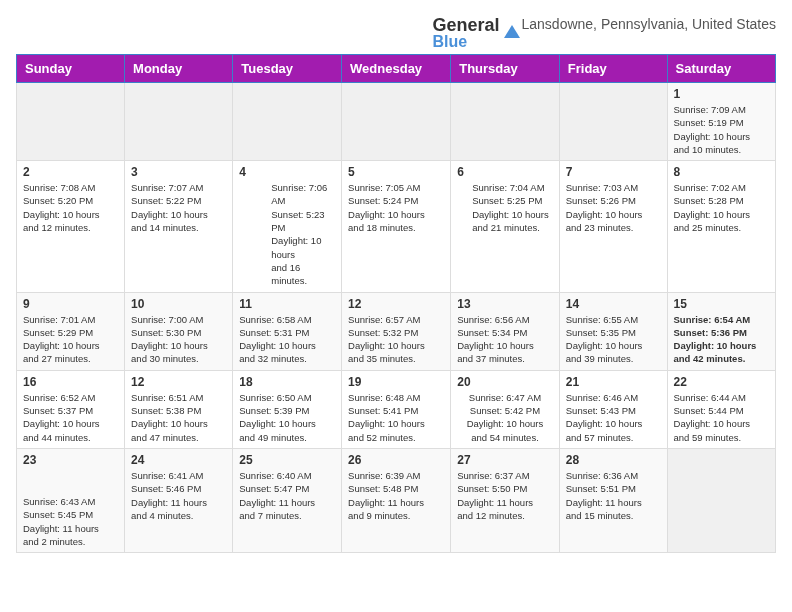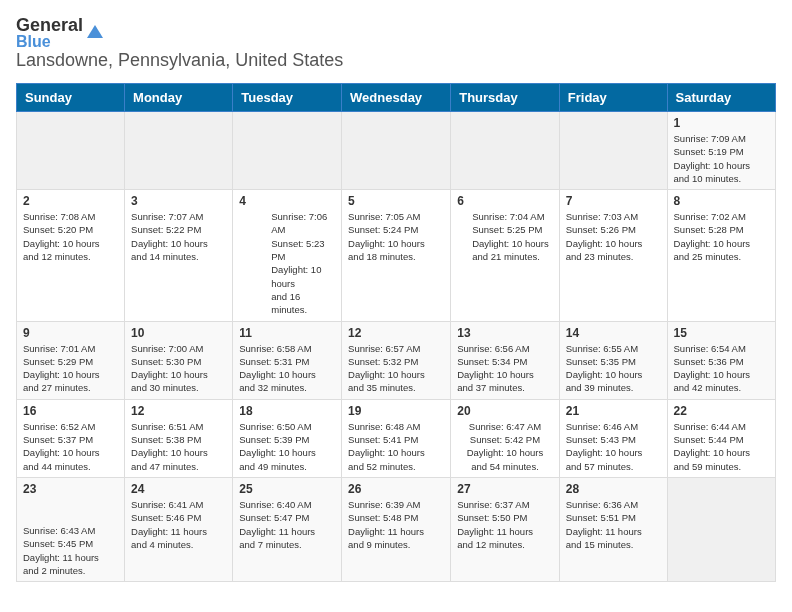--- a/index.html
+++ b/index.html
@@ -7,22 +7,21 @@
       font-family: Arial, sans-serif;
       background: #fff;
       width: 792px;
       min-height: 612px;
       padding: 16px;
     }
     .header-area {
       display: flex;
       justify-content: flex-end;
       align-items: flex-start;
-      margin-bottom: 12px;
-      flex-direction: column;
+      margin-bottom: 4px;
     }
     .logo {
       display: flex;
       align-items: center;
     }
     .logo-text {
       display: flex;
       flex-direction: column;
       line-height: 1;
     }
@@ -43,30 +42,30 @@
     }
     .title-area {
       text-align: right;
     }
     .month-title {
       font-size: 36px;
       font-weight: bold;
       color: #333;
     }
     .location {
-      font-size: 18px;
+      font-size: 14px;
       color: #555;
     }
     .calendar {
       width: 100%;
       border-collapse: collapse;
       border: 1px solid #ccc;
     }
     .calendar th {
-      background-color: #0369a1;
+      background-color: #a21caf;
       color: #fff;
       font-size: 13px;
       font-weight: bold;
       padding: 6px 8px;
       text-align: left;
       border: 1px solid #3a7fc9;
     }
     .calendar td {
       vertical-align: top;
       border: 1px solid #ddd;
@@ -232,21 +231,21 @@
         </td>
         <td>
           <div class="day-number">14</div>
           <div class="day-info" style="white-space: pre-line;">Sunrise: 6:55 AM
 Sunset: 5:35 PM
 Daylight: 10 hours
 and 39 minutes.</div>
         </td>
         <td>
           <div class="day-number">15</div>
-          <div class="day-info" style="white-space: pre-line;">Sunrise: 6:54 AM
+          <div class="day-info" style="white-space: pre-line; font-weight: bold;">Sunrise: 6:54 AM
 Sunset: 5:36 PM
 Daylight: 10 hours
 and 42 minutes.</div>
         </td>
       </tr>
       <tr>
         <td>
           <div class="day-number">16</div>
           <div class="day-info" style="white-space: pre-line;">Sunrise: 6:52 AM
 Sunset: 5:37 PM

